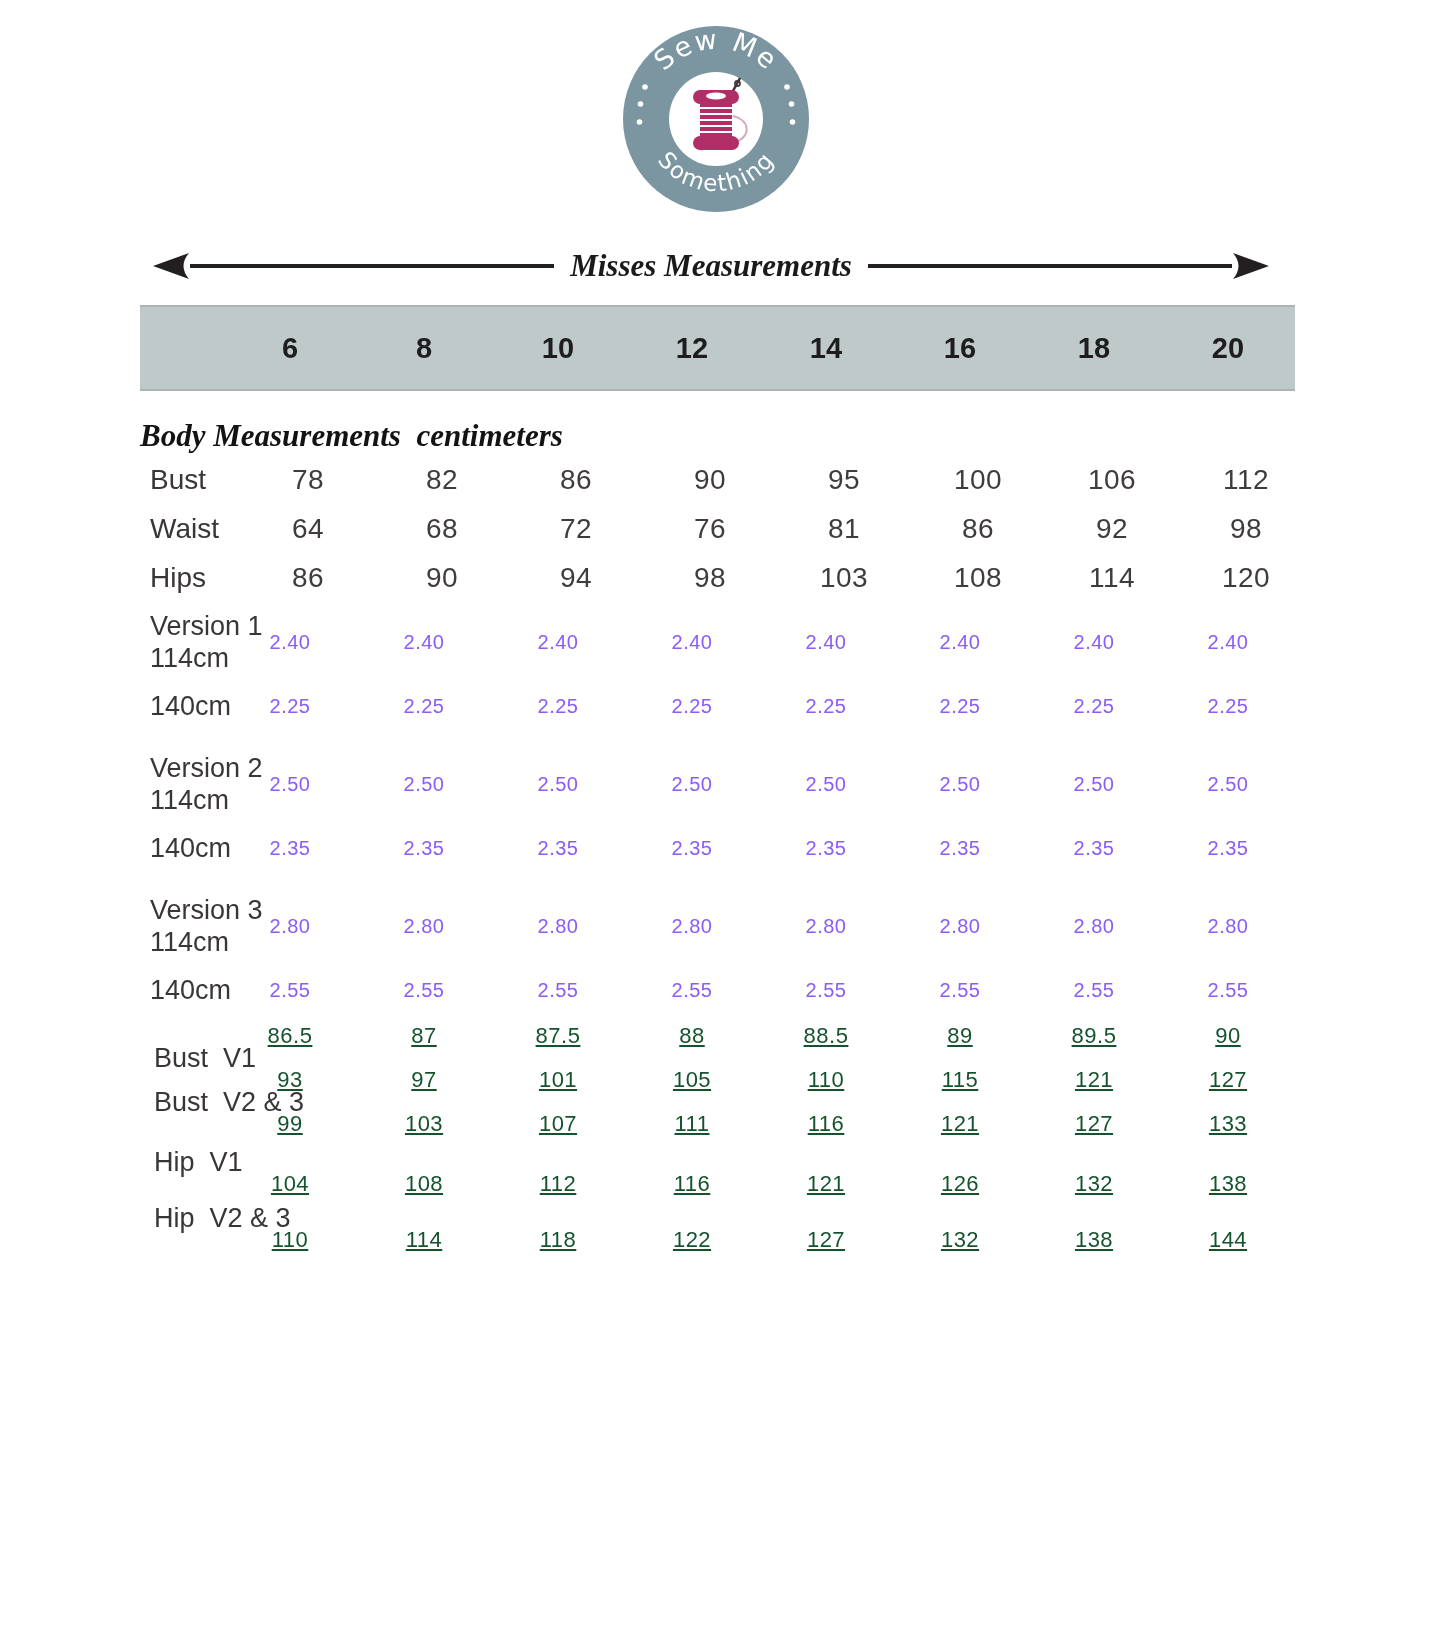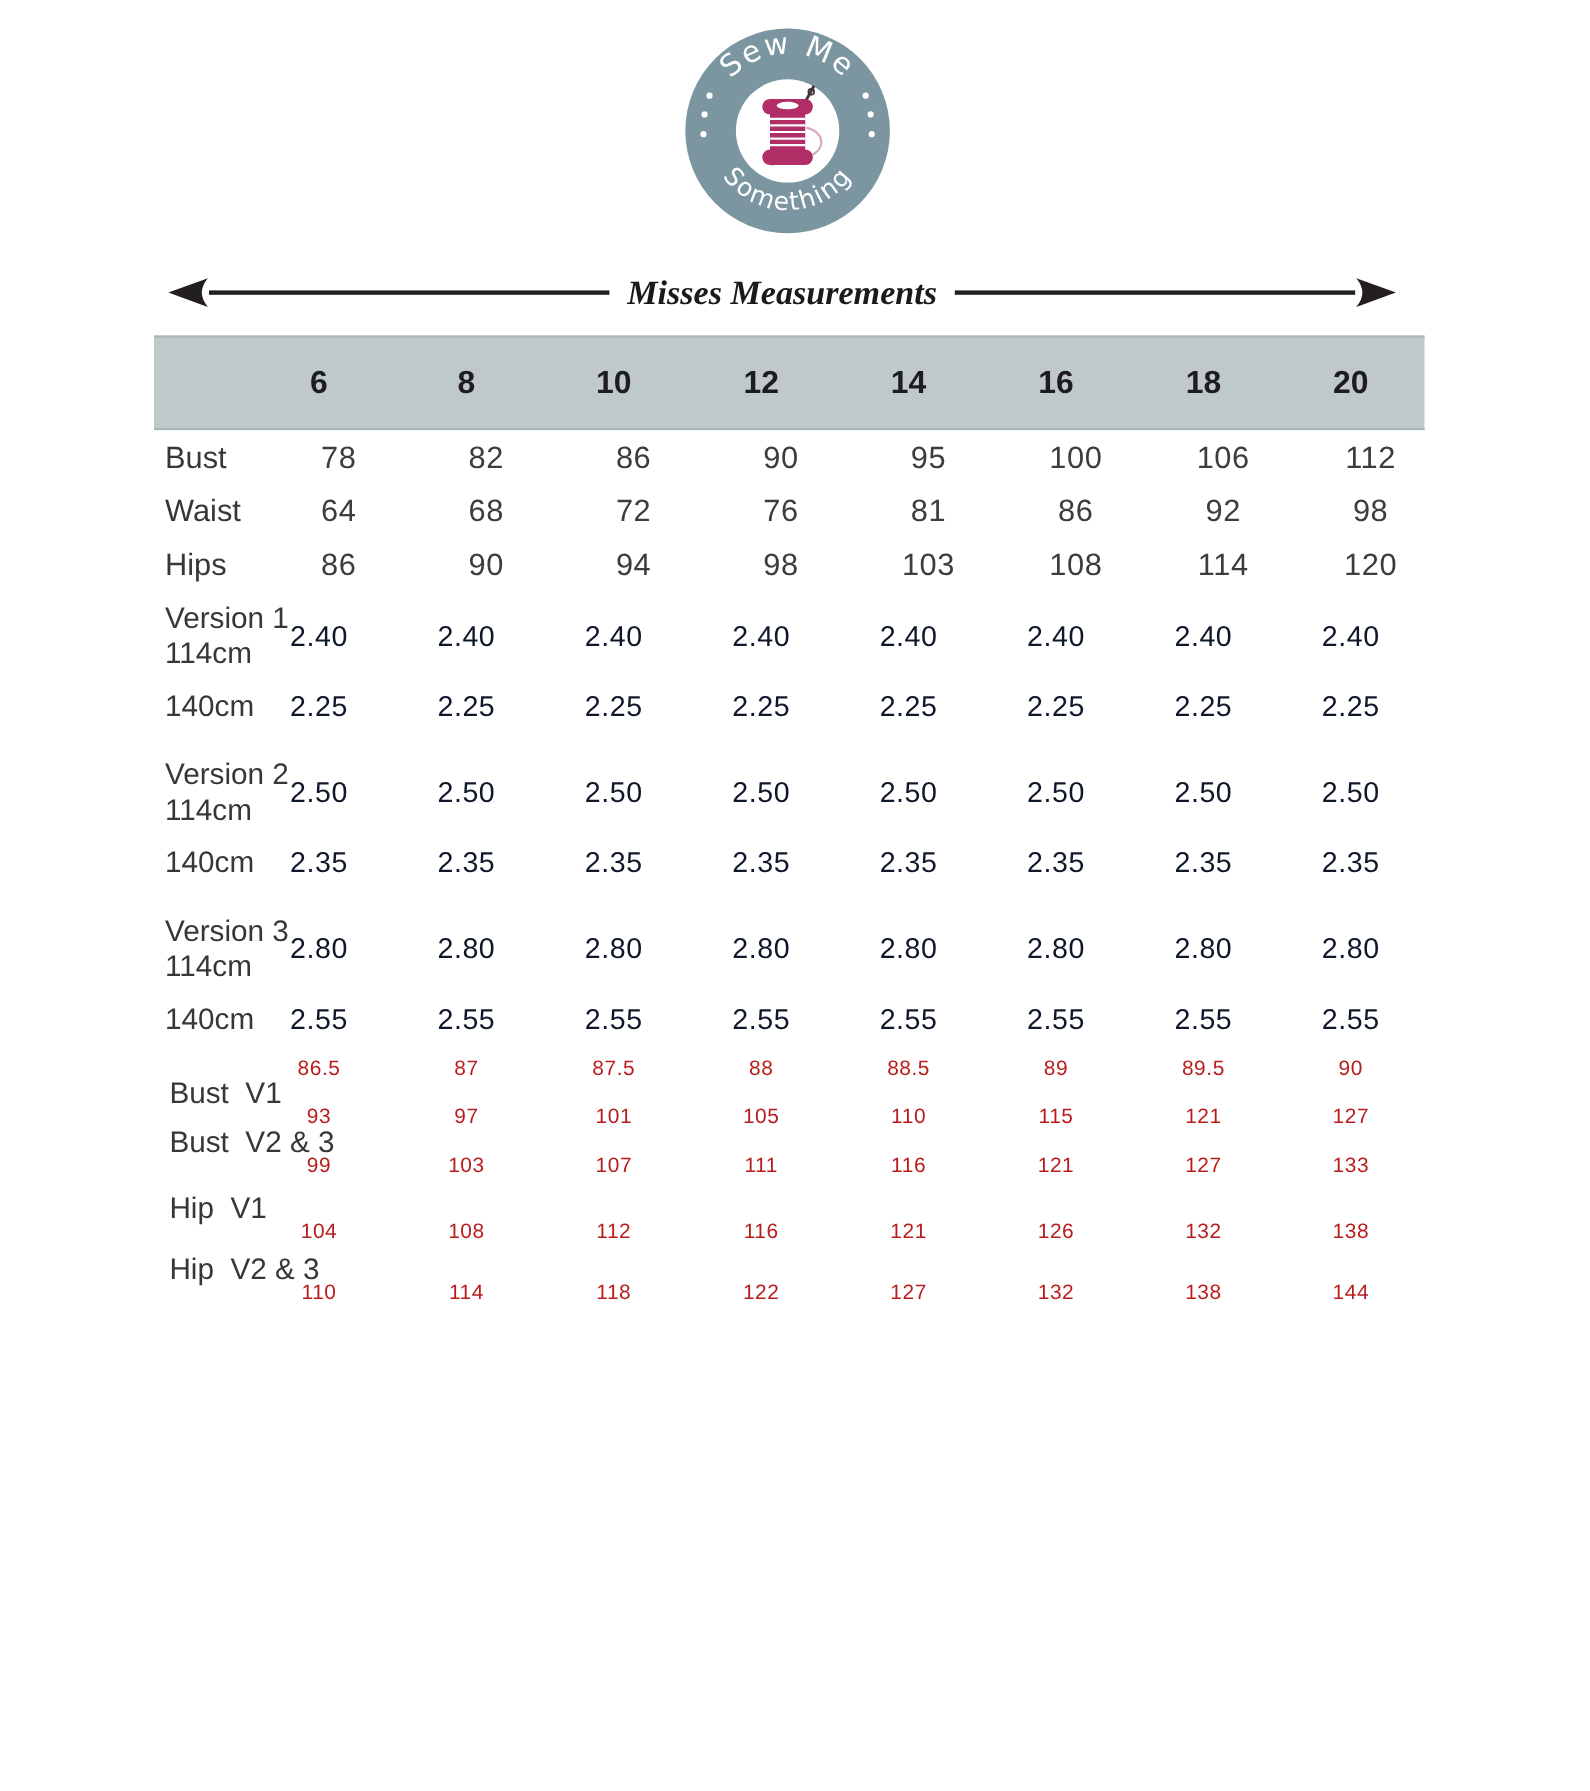--- a/index.html
+++ b/index.html
@@ -42,29 +42,29 @@
   .val { text-align:center; font-size:28px; color:#403c3d; letter-spacing:0.5px; }
 
   
   .body-row { height:49px;gap:36px; }
 
   
   .fabric-group { margin-top:0; }
   .fabric-group + .fabric-group { margin-top:14px; }
   .frow1 { height:80px; }
   .frow1 .lbl { line-height:32px; font-size:27px; }
-  .frow1 .val, .frow2 .val { font-size:26px; color:#0f172a; }
+  .frow1 .val, .frow2 .val { font-size:20px; color:#8b5cf6; }
   .frow2 { height:48px; }
   .frow2 .lbl { font-size:27px; }
 
   
   .backneck-lbl { margin-top:18px; height:32px; padding-left:20px;
                   font-size:28px; color:#3a3637; white-space:pre; }
   .fin-row { height:44px; }
-  .fin-row .val { font-size:19px; color:#b91c1c; }
+  .fin-row .val { font-size:22px; color:#14532d;text-decoration:underline; }
   .fin-row .lbl { font-size:27px; padding-left:14px; }
   .fin-row .lbl .shift { position:relative; top:-22px; display:inline-block;text-align:right; }
   .fin-row.gap-lg { margin-top:16px; }
   .fin-row.gap-md { margin-top:12px; }
 </style>
 </head>
 <body style="--band-color: #bfc9ca; --ring-color: #7b96a1; --spool-color: #b12f66;">
 
 <div class="logo-wrap">
   <svg width="190" height="190" viewBox="0 0 190 190">
@@ -133,20 +133,21 @@
       <div class="size">6</div>
       <div class="size">8</div>
       <div class="size">10</div>
       <div class="size">12</div>
       <div class="size">14</div>
       <div class="size">16</div>
       <div class="size">18</div>
       <div class="size">20</div>
     </div>
 
+  <h2 class="sec-title t-body">Body Measurements  centimeters</h2>
   <div id="bodyRows">
       <div class="grid body-row">
         <div class="lbl">Bust</div>
         <div class="val">78</div>
         <div class="val">82</div>
         <div class="val">86</div>
         <div class="val">90</div>
         <div class="val">95</div>
         <div class="val">100</div>
         <div class="val">106</div>

